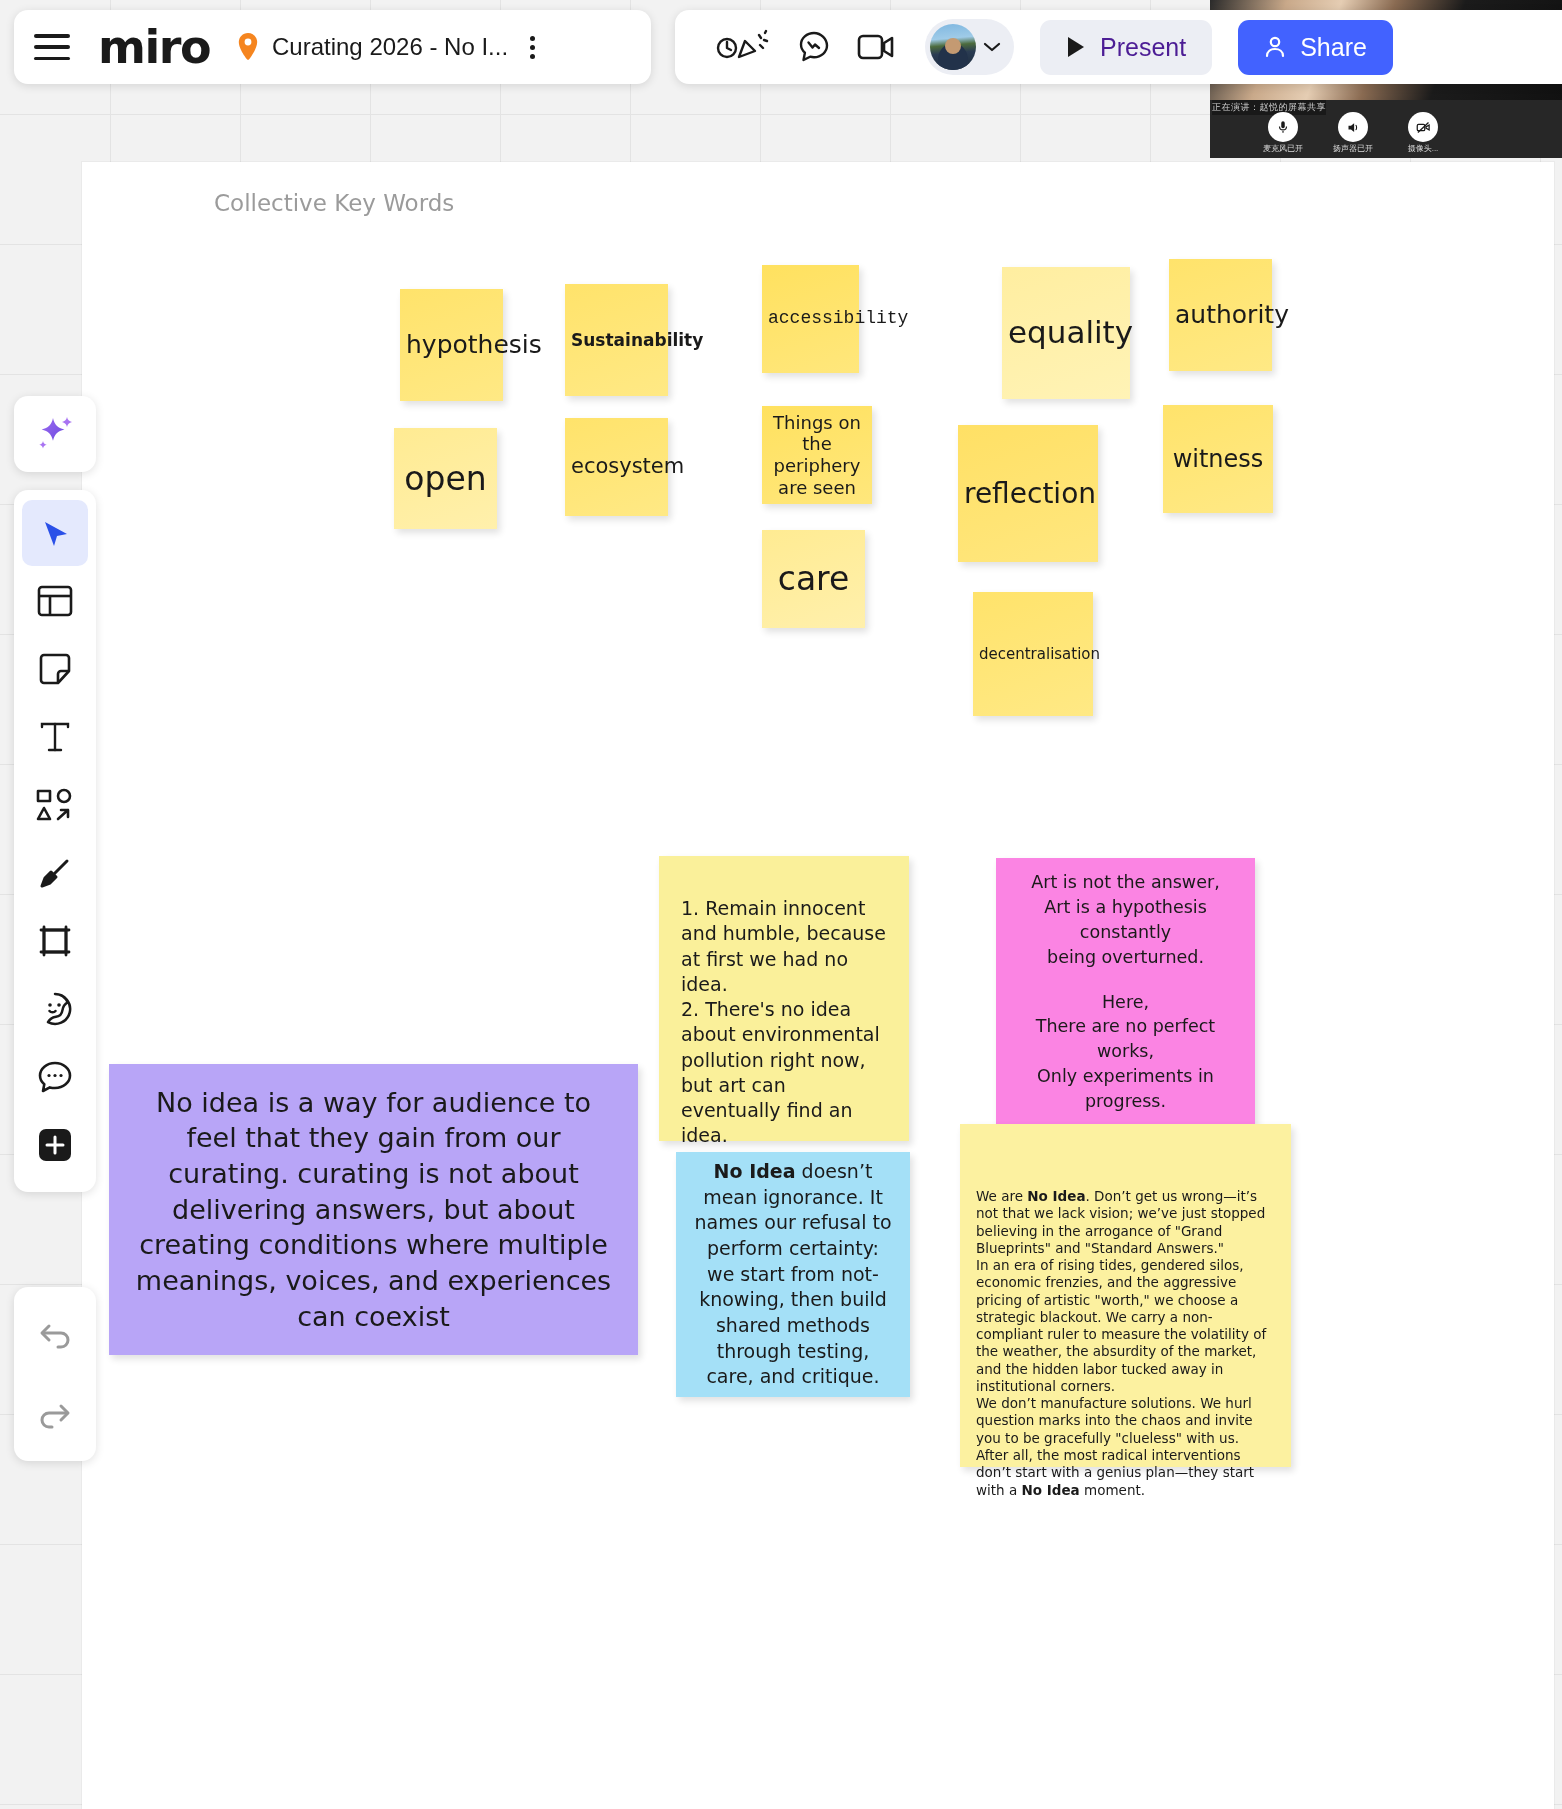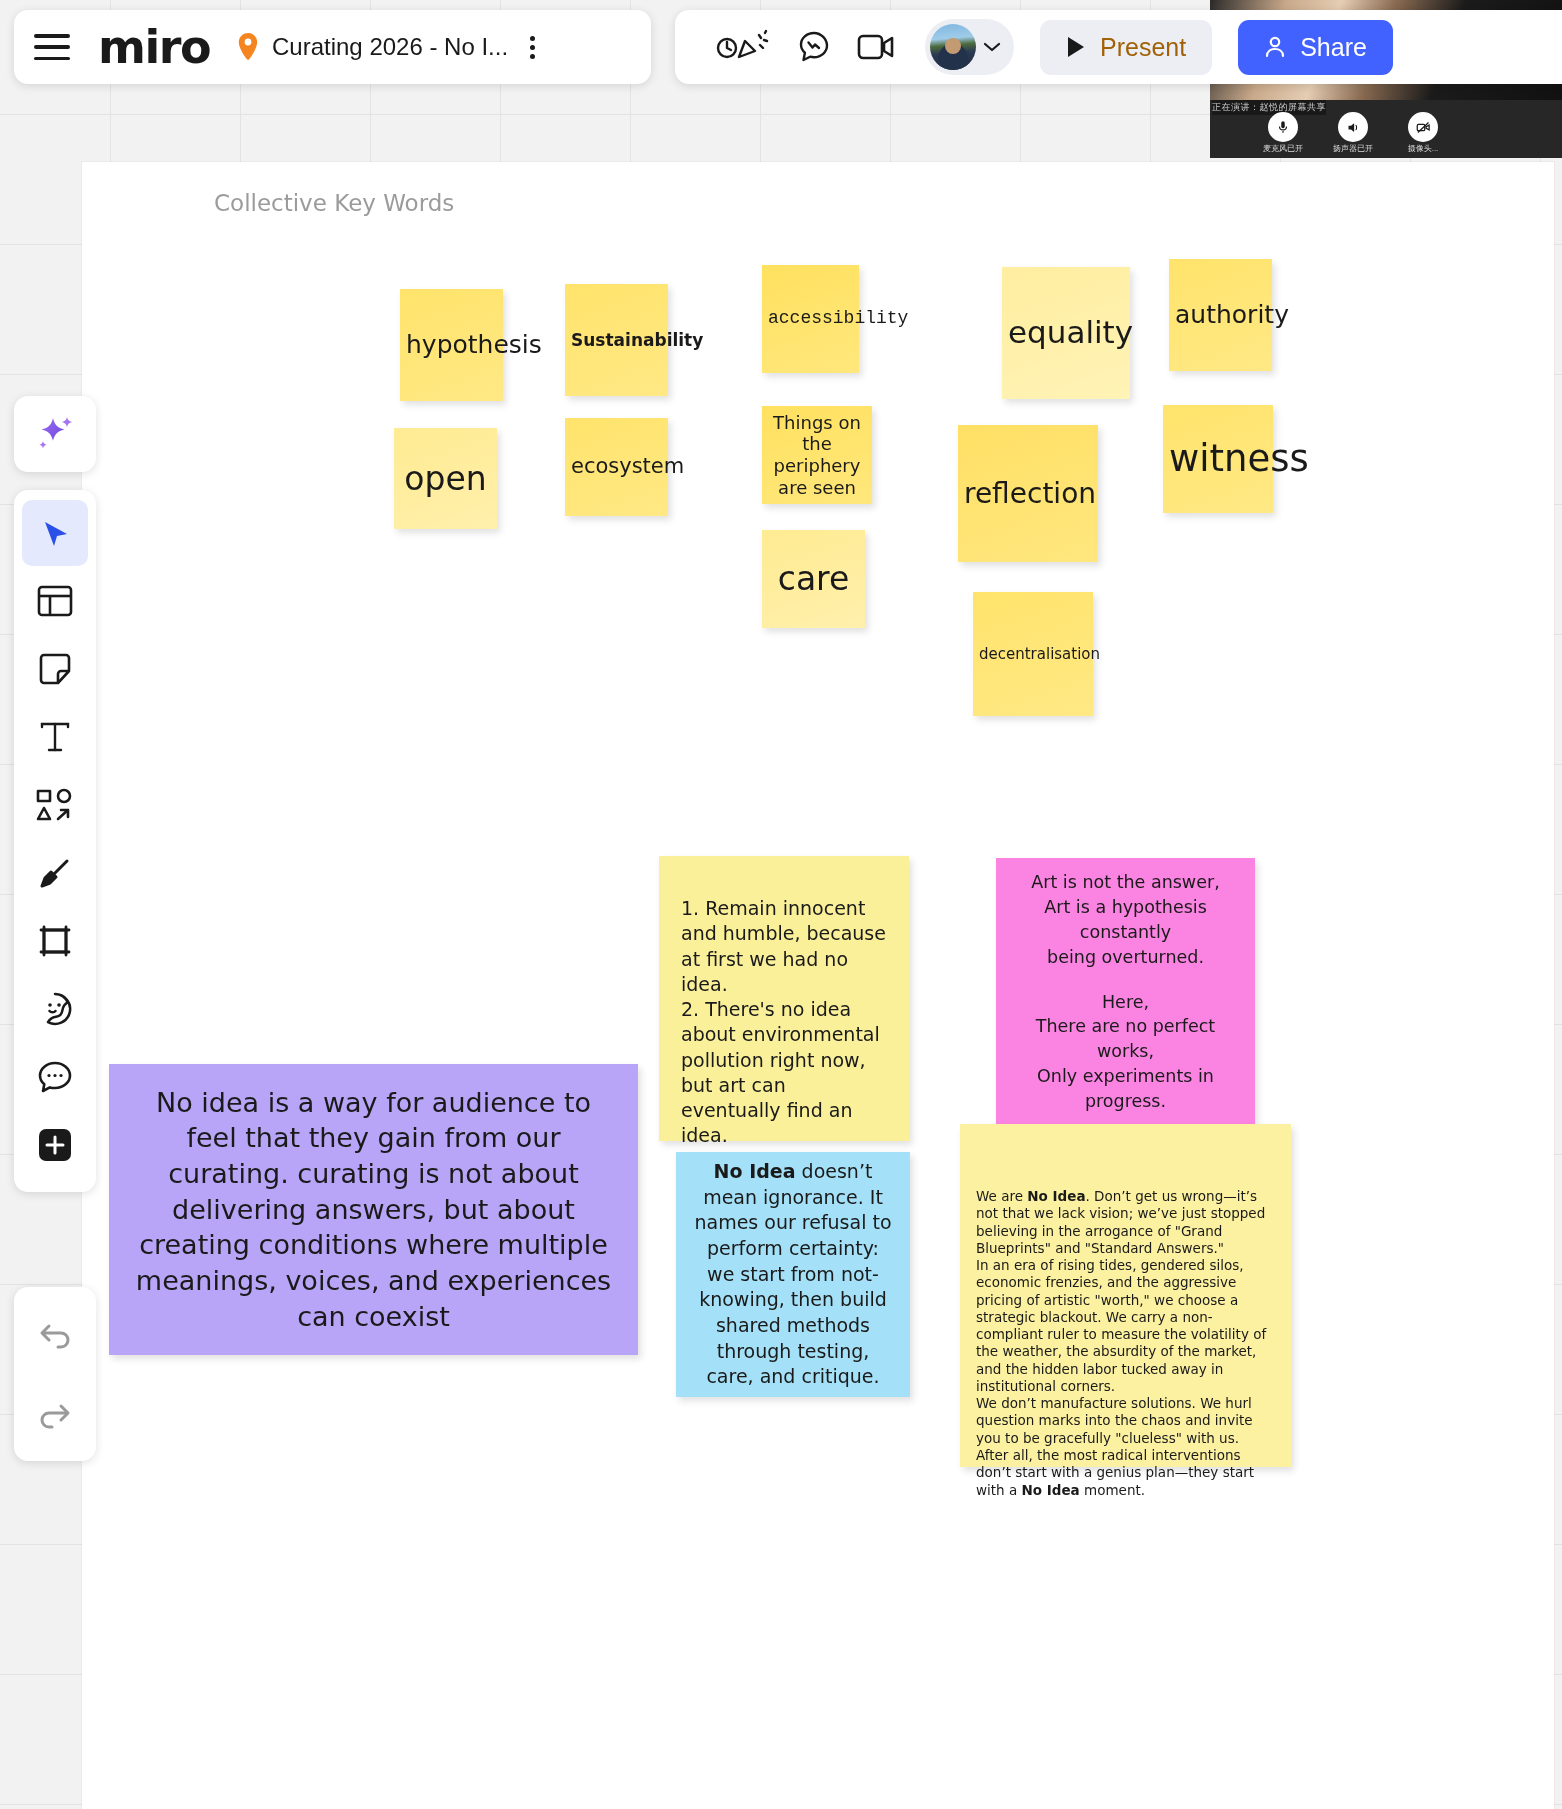--- a/index.html
+++ b/index.html
@@ -84,21 +84,21 @@
   #avatar::before {
     content:""; position:absolute; left:50%; top:30%;
     transform: translateX(-50%);
     width: 16px; height: 16px; border-radius: 50%;
     background: #c49a72; z-index:2;
   }
   #present-btn {
     display:flex; align-items:center; gap:14px;
     background:#eceef4; border-radius: 11px;
     padding: 13px 26px; cursor: pointer;
-    font-size: 25px; color:#a16207;
+    font-size: 25px; color:#4c1d95;
   }
   #share-btn {
     display:flex; align-items:center; gap:14px;
     background:#4262ff; border-radius: 11px;
     padding: 13px 26px; cursor: pointer;
     font-size: 25px; color:#fff; white-space: nowrap;
   }
 
   
   #video-panel {
@@ -233,21 +233,21 @@
       <div class="note" style="left: 565px; top: 418px; width: 103px; height: 98px; background: linear-gradient(160deg, rgb(255, 227, 107) 0%, rgb(255, 233, 133) 100%);">
         <div class="note-inner" style="font-size: 21px;">ecosystem</div>
       </div>
       <div class="note" style="left: 762px; top: 406px; width: 110px; height: 98px; background: linear-gradient(160deg, rgb(255, 225, 95) 0%, rgb(255, 231, 124) 100%);">
         <div class="note-inner" style="font-size: 18px;">Things on the periphery are seen</div>
       </div>
       <div class="note" style="left: 958px; top: 425px; width: 140px; height: 137px; background: linear-gradient(160deg, rgb(255, 224, 101) 0%, rgb(255, 231, 127) 100%);">
         <div class="note-inner" style="font-size: 28px;">reflection</div>
       </div>
       <div class="note" style="left: 1163px; top: 405px; width: 110px; height: 108px; background: linear-gradient(160deg, rgb(255, 227, 107) 0%, rgb(255, 233, 133) 100%);">
-        <div class="note-inner" style="font-size: 37px;">witness</div>
+        <div class="note-inner" style="font-size: 24px;">witness</div>
       </div>
       <div class="note" style="left: 762px; top: 530px; width: 103px; height: 98px; background: linear-gradient(160deg, rgb(255, 235, 146) 0%, rgb(255, 240, 172) 100%);">
         <div class="note-inner" style="font-size: 33px;">care</div>
       </div>
       <div class="note" style="left: 973px; top: 592px; width: 120px; height: 124px; background: linear-gradient(160deg, rgb(255, 227, 107) 0%, rgb(255, 233, 133) 100%);">
         <div class="note-inner" style="font-size: 15px;">decentralisation</div>
       </div>
     </div>
 
   <div class="note txt-note" id="note-xinger" style="left:659px; top:856px; width:250px; height:285px; background:#faf09a; padding:40px 22px;">

